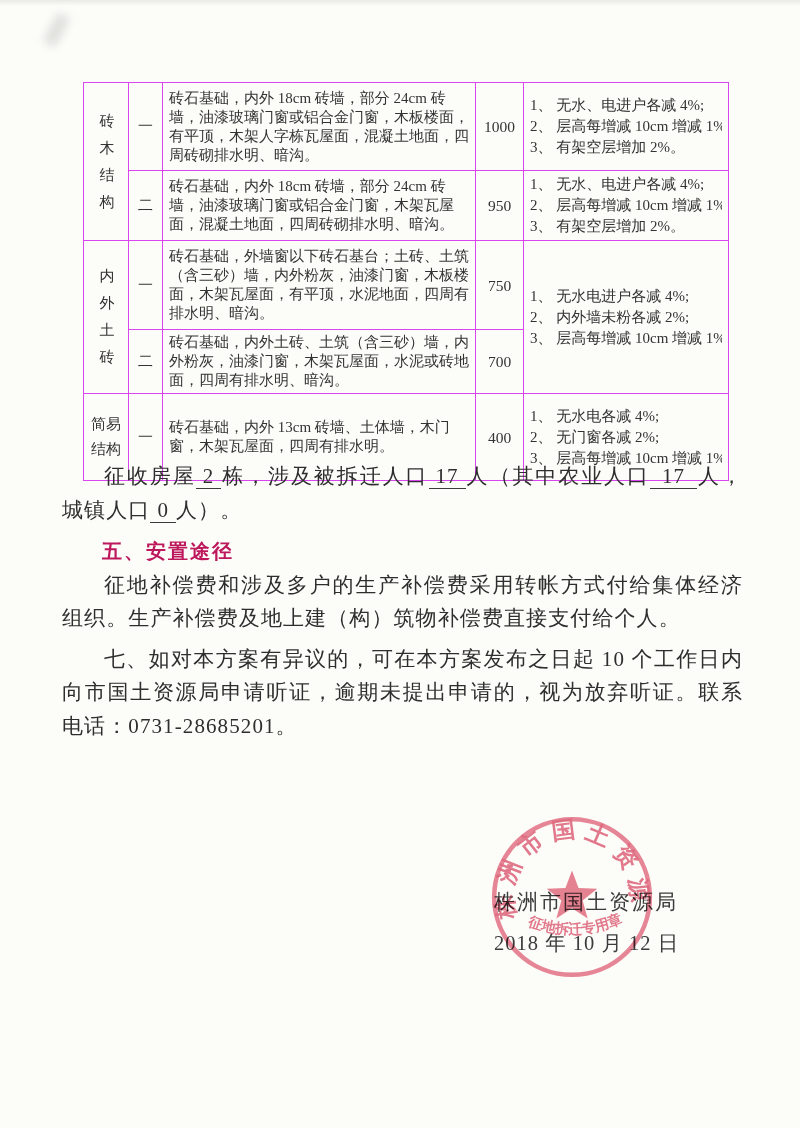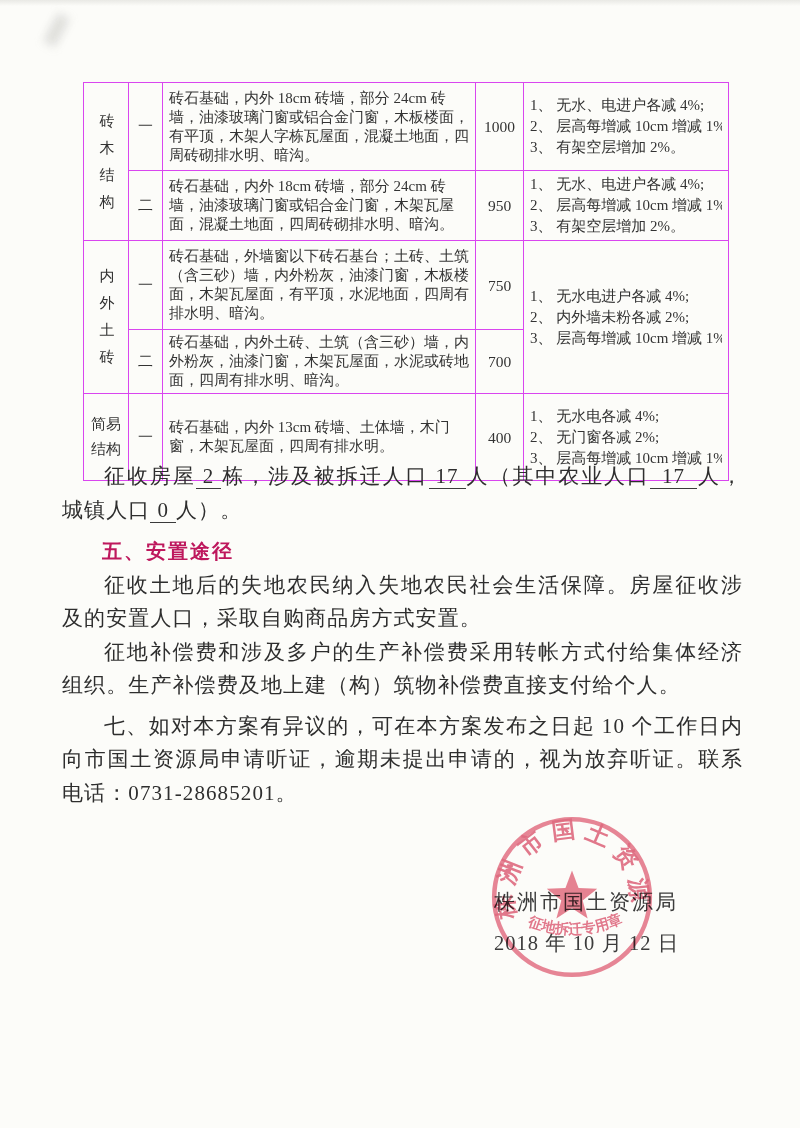--- a/index.html
+++ b/index.html
@@ -145,21 +145,20 @@
           <div>2、 无门窗各减 2%;</div>
           <div>3、 层高每增减 10cm 增减 1%。</div>
         </td>
       </tr>
     </tbody>
   </table>
 
   <div class="doc-body">
     <p><span>征收房屋</span><span class="num">2</span><span>栋，涉及被拆迁人口</span><span class="num">17</span><span>人（其中农业人口</span><span class="num wide">17</span><span>人，城镇人口</span><span class="num">0</span><span>人）。</span></p>
     <p class="hd">五、安置途径</p>
-    <p>征收土地后的失地农民纳入失地农民社会生活保障。房屋征收涉及的安置人口，采取自购商品房方式安置。</p>
     <p>征地补偿费和涉及多户的生产补偿费采用转帐方式付给集体经济组织。生产补偿费及地上建（构）筑物补偿费直接支付给个人。</p>
     <p class="gap">七、如对本方案有异议的，可在本方案发布之日起 10 个工作日内向市国土资源局申请听证，逾期未提出申请的，视为放弃听证。联系电话：0731-28685201。</p>
   </div>
 
   <div class="sig-org">株洲市国土资源局</div>
   <div class="sig-date">2018 年 10 月 12 日</div>
 
   <svg class="seal" viewBox="0 0 170 170" xmlns="http://www.w3.org/2000/svg">
     <defs>
       <path id="arcTop" d="M 30.5 104.8 A 58 58 0 1 1 139.5 104.8" fill="none"></path>

